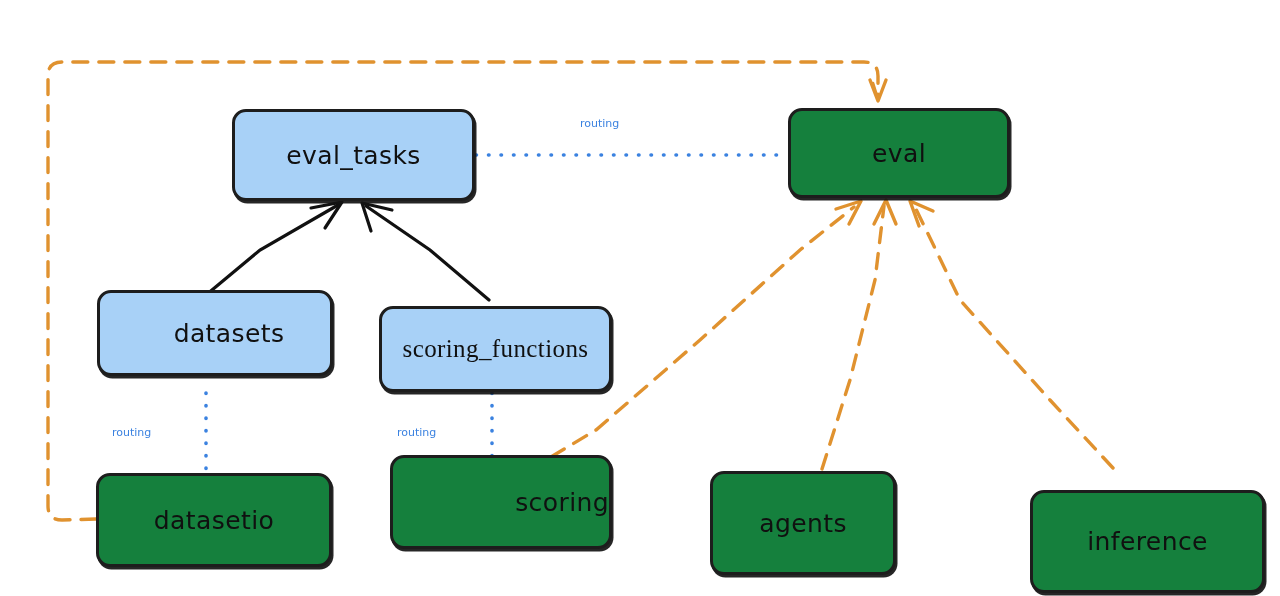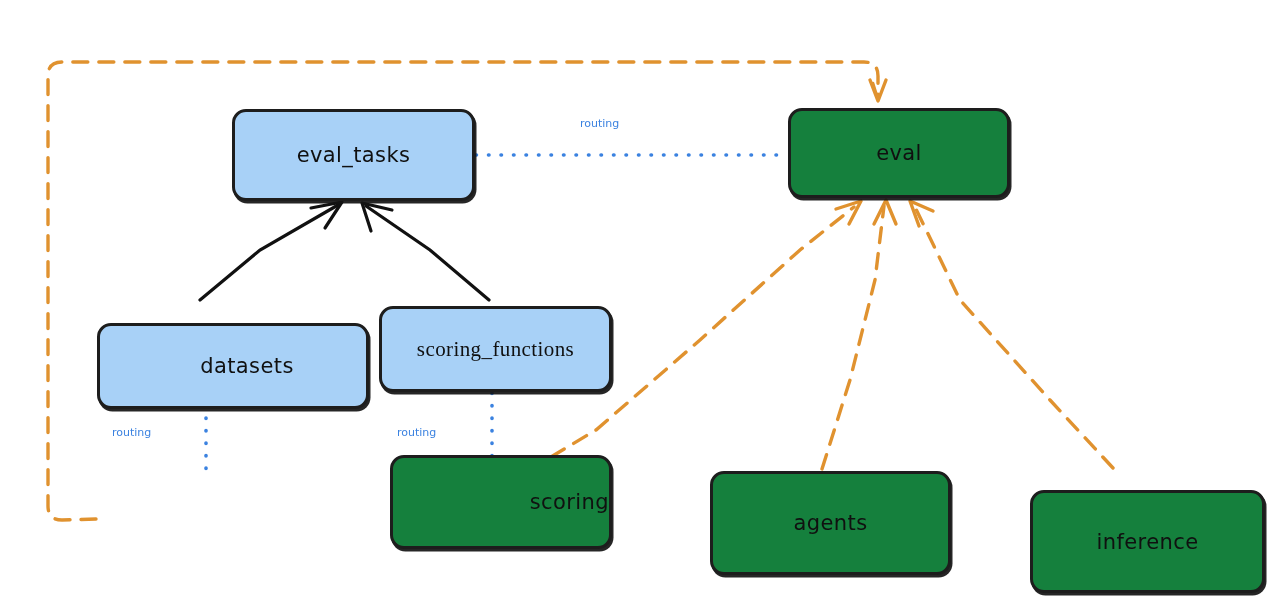--- a/index.html
+++ b/index.html
@@ -29,21 +29,21 @@
   .node {
     position: absolute;
     box-sizing: border-box;
     border: 3px solid #1d1d1d;
     border-radius: 14px;
     display: flex;
     align-items: center;
     justify-content: center;
     text-align: center;
     color: #101010;
-    font-size: 21px;
+    font-size: 25px;
     letter-spacing: 0.4px;
     font-family: "DejaVu Sans", sans-serif;
     box-shadow: 1.5px 2.5px 0 rgba(20,20,20,0.92);
   }
   .node.blue  { background: #a8d1f7; }
   .node.green { background: #15803d; }
   .node-label { pointer-events: none; }
 
   .edge-label {
     position: absolute;
@@ -105,34 +105,37 @@
   </svg>
 
   <div class="node blue" style="left:232px; top:109px; width:243px; height:92px;">
     <span class="node-label">eval_tasks</span>
   </div>
 
   <div class="node green" style="left:788px; top:108px; width:222px; height:90px;">
     <span class="node-label">eval</span>
   </div>
 
-  <div class="node blue" style="left:97px; top:323px; width:272px; height:86px;padding-left:28px;">
+  <div class="node blue" style="left:97px; top:290px; width:236px; height:86px;padding-left:28px;">
     <span class="node-label">datasets</span>
   </div>
 
   <div class="node blue" style="left:379px; top:306px; width:233px; height:86px;font-family:Liberation Serif, serif;">
     <span class="node-label">scoring_functions</span>
   </div>
 
+  <div class="node green" style="left:96px; top:473px; width:236px; height:94px;">
+    <span class="node-label">datasetio</span>
+  </div>
 
   <div class="node green" style="left:390px; top:455px; width:222px; height:94px;justify-content:flex-end;">
     <span class="node-label">scoring</span>
   </div>
 
-  <div class="node green" style="left:710px; top:471px; width:241px; height:104px;text-align:center;">
+  <div class="node green" style="left:710px; top:471px; width:186px; height:104px;text-align:center;">
     <span class="node-label">agents</span>
   </div>
 
   <div class="node green" style="left:1030px; top:490px; width:235px; height:103px;">
     <span class="node-label">inference</span>
   </div>
 
   <div class="edge-label" style="left:580px; top:117px;">routing</div>
 
   <div class="edge-label" style="left:112px; top:426px;">routing</div>

